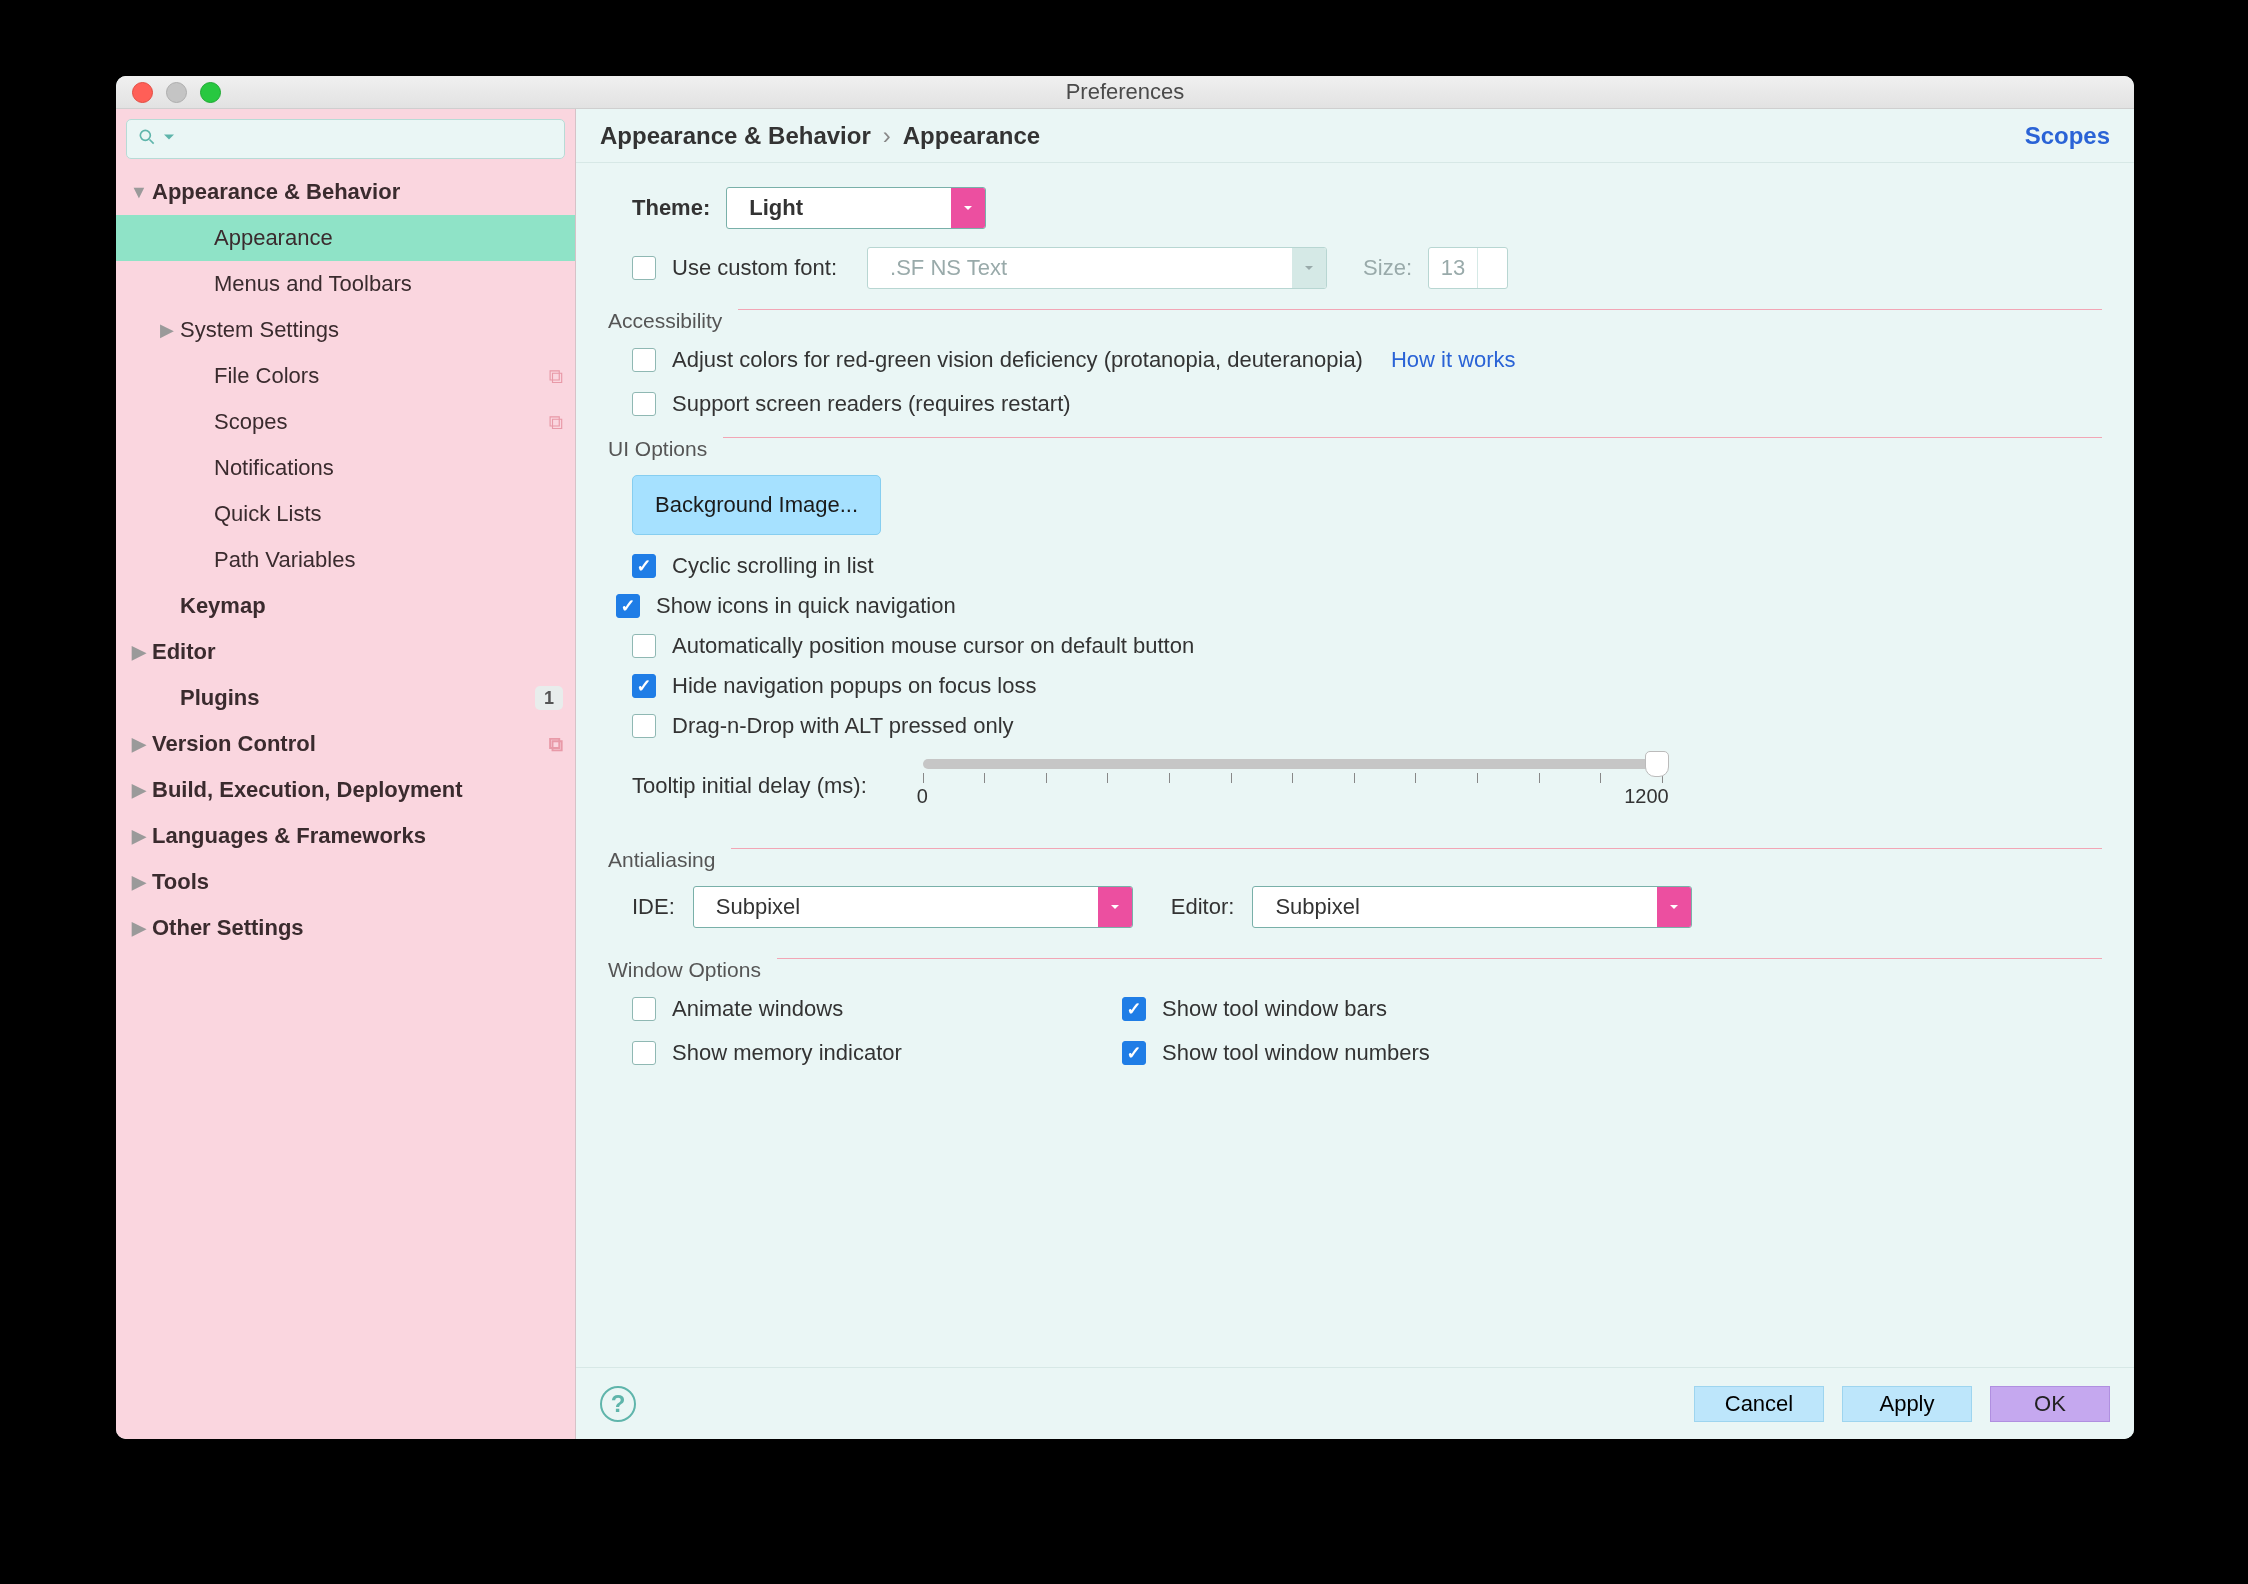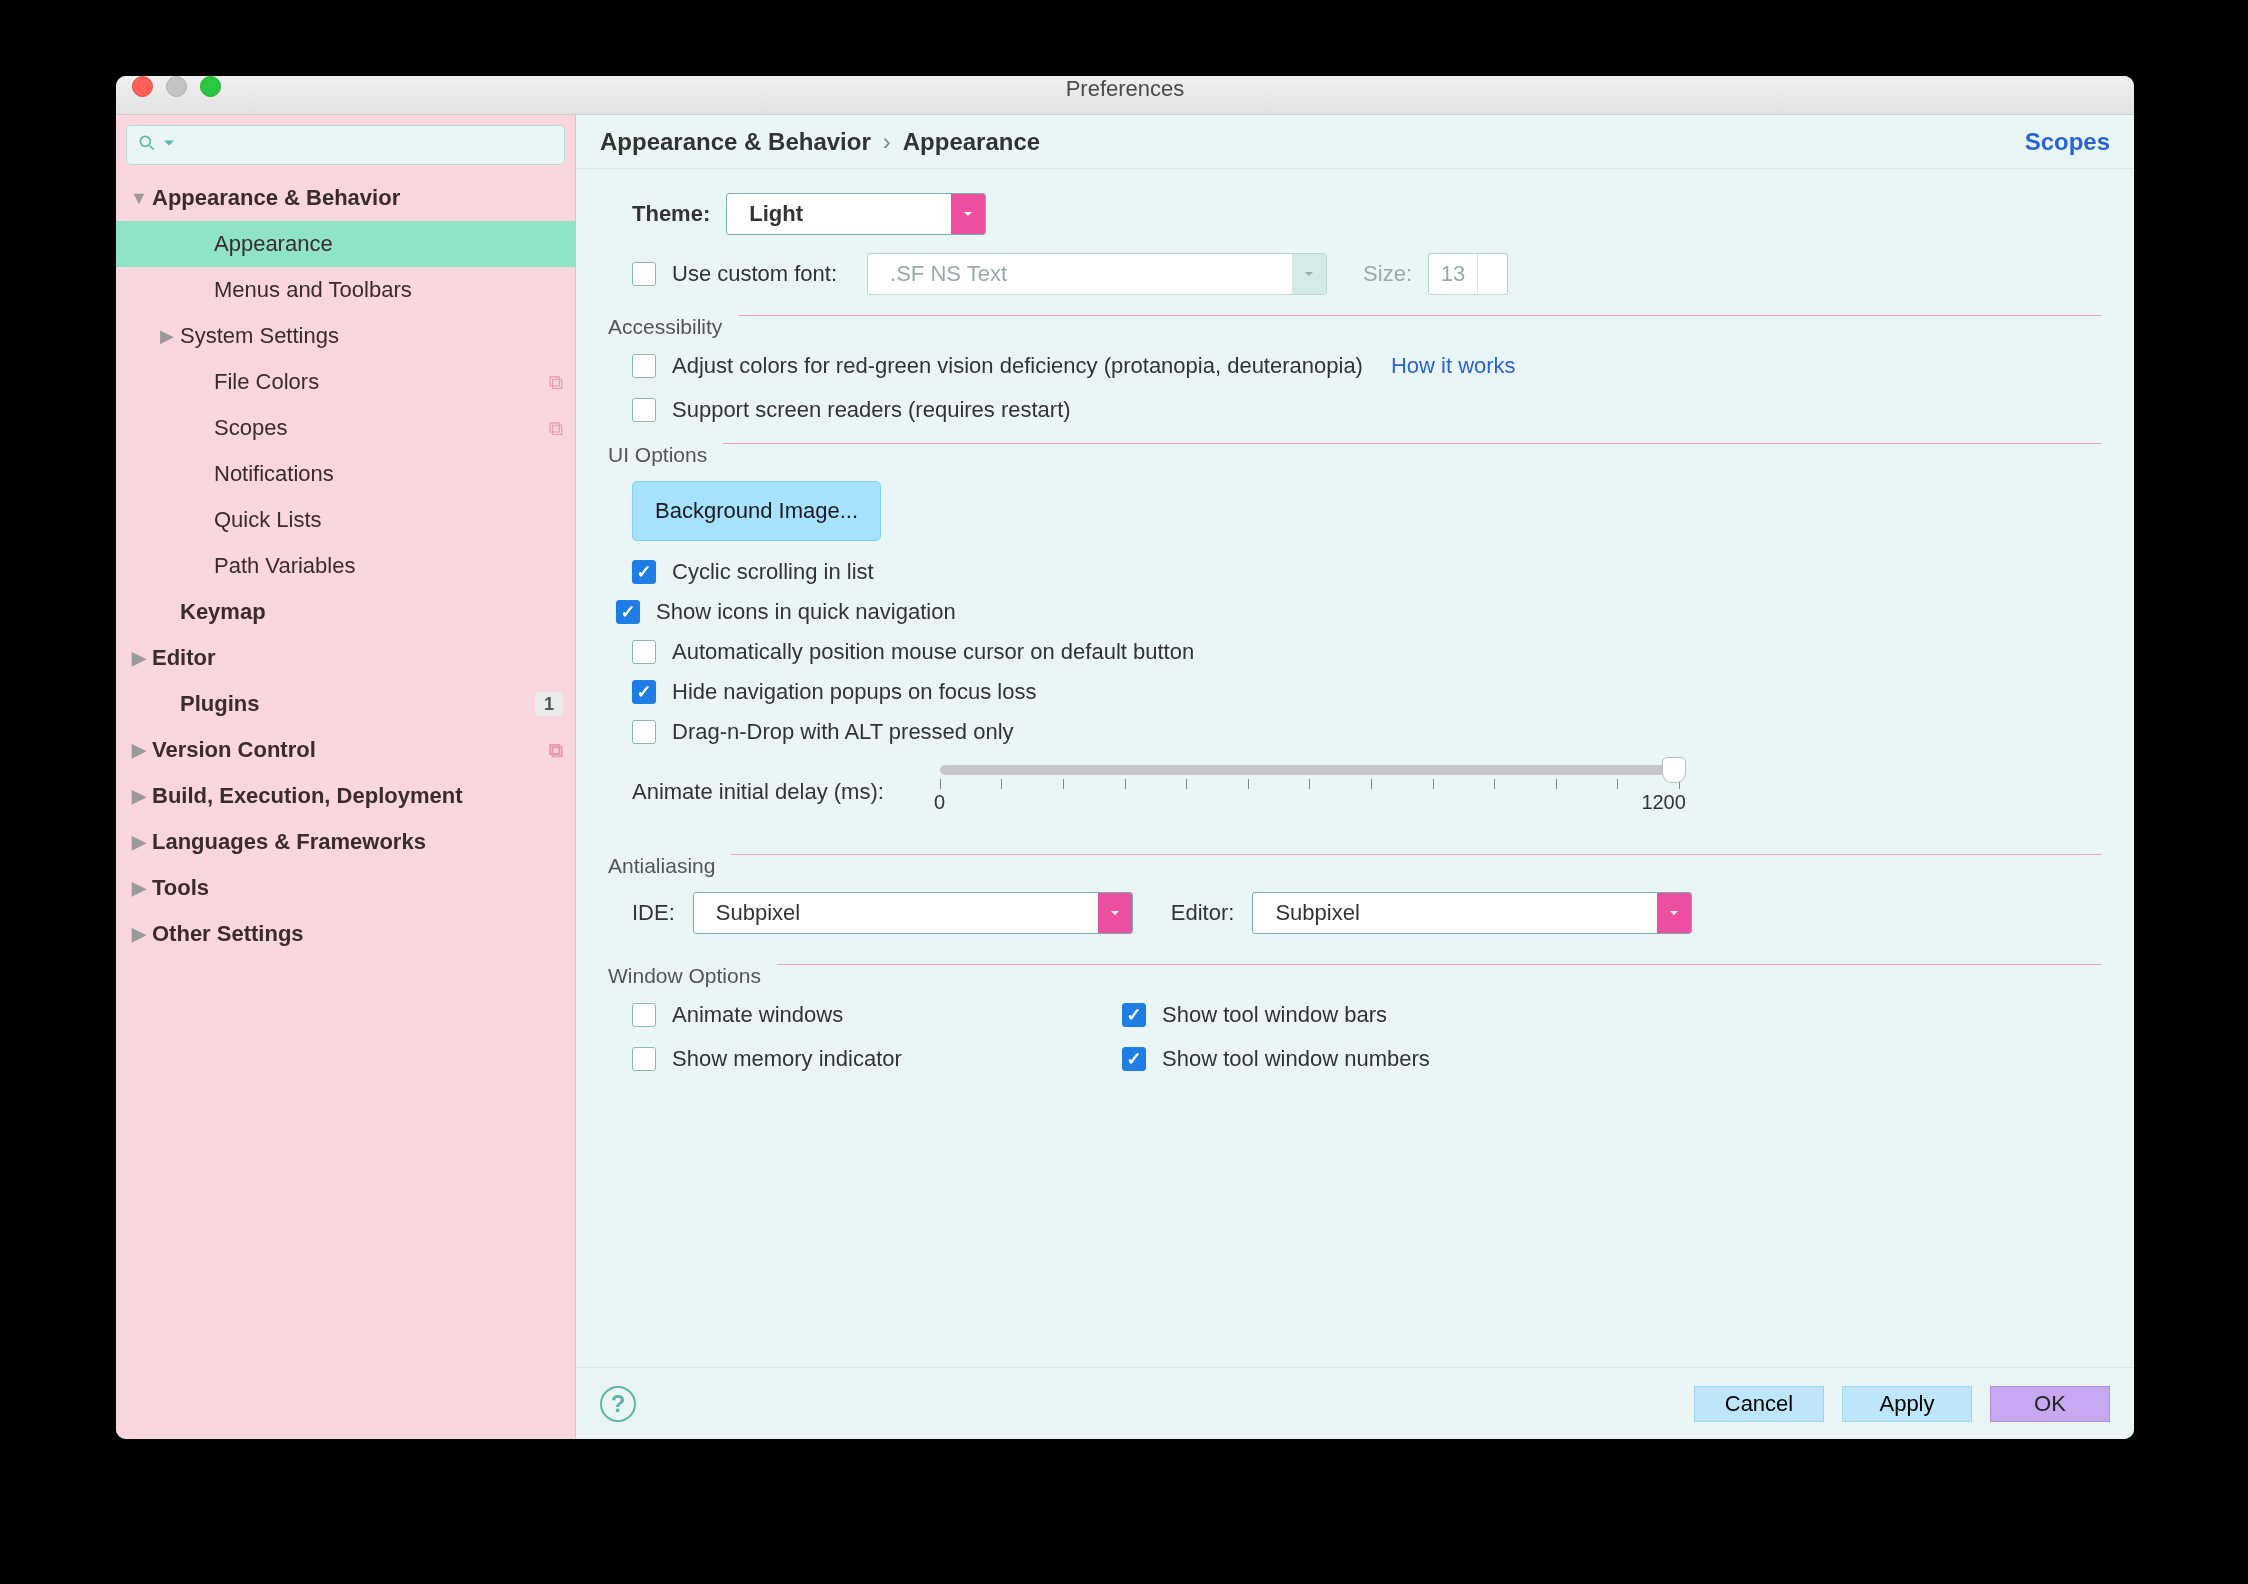--- a/index.html
+++ b/index.html
@@ -3,22 +3,22 @@
 <meta charset="utf-8">
 <style>
   * { box-sizing: border-box; margin: 0; padding: 0; font-family: -apple-system, "Helvetica Neue", Arial, sans-serif; }
   body { background: #000; width: 2248px; height: 1584px; position: relative; }
   .window {
     position: absolute; left: 116px; top: 76px; width: 2018px; height: 1363px;
     background: #eaf6f5; border-radius: 10px; box-shadow: 0 20px 60px rgba(0,0,0,.5);
     display: flex; flex-direction: column; overflow: hidden;
   }
   .titlebar {
-    height: 39px; background: linear-gradient(#f0f0f0,#e2e2e2); border-bottom:1px solid #cfcfcf;
-    display:flex; align-items:flex-start; position:relative;
+    height: 33px; background: linear-gradient(#f0f0f0,#e2e2e2); border-bottom:1px solid #cfcfcf;
+    display:flex; align-items:center; position:relative;
   }
   .traffic { display:flex; gap:13px; margin-left:16px; }
   .tl { width:21px; height:21px; border-radius:50%; }
   .tl.red{background:#ff5f57;border:1px solid #e24b41;}
   .tl.yel{background:#c4c4c4;border:1px solid #adadad;}
   .tl.grn{background:#28c840;border:1px solid #1ea932;}
   .title { position:absolute; left:0; right:0; text-align:center; font-size:22px; color:#4a4a4a; }
   .body { flex:1; display:flex; min-height:0; }
   .sidebar { width:460px; background:#fad6df; display:flex; flex-direction:column; border-right:1px solid #d6c2c7;}
   .search {
@@ -267,21 +267,21 @@
             <div class="row" style="margin-left: 24px; margin-bottom: 14px;">
               <span class="chk on"></span>
               <span>Hide navigation popups on focus loss</span>
             </div>
             <div class="row" style="margin-left: 24px; margin-bottom: 14px;">
               <span class="chk"></span>
               <span>Drag-n-Drop with ALT pressed only</span>
             </div>
           </div>
         <div class="row" style="margin-left:24px;margin-top:20px;align-items:flex-start;">
-          <span style="margin-top:14px;">Animate initial delay (ms):</span>
+          <span style="margin-top:14px;">Tooltip initial delay (ms):</span>
           <div class="slider-wrap" style="margin-left:30px;">
             <div class="slider-track">
                 <div class="slider-thumb"></div>
               </div>
             <div class="slider-ticks">
                 <span></span>
                 <span></span>
                 <span></span>
                 <span></span>
                 <span></span>

